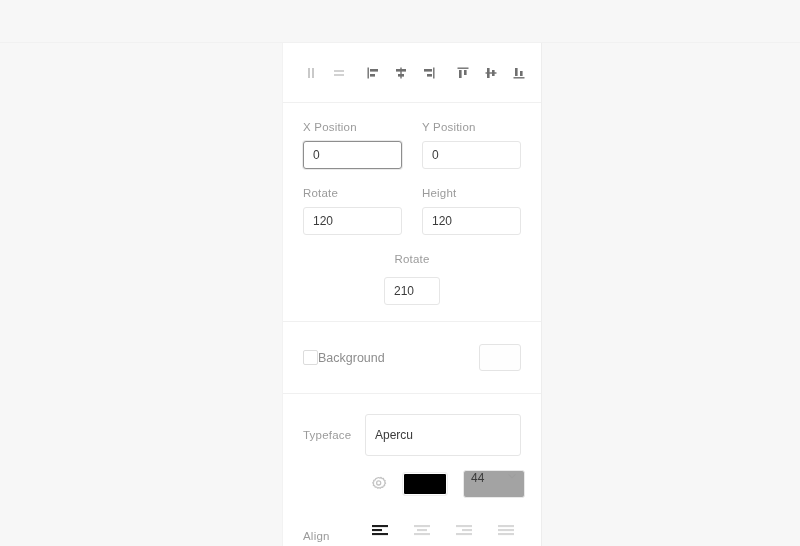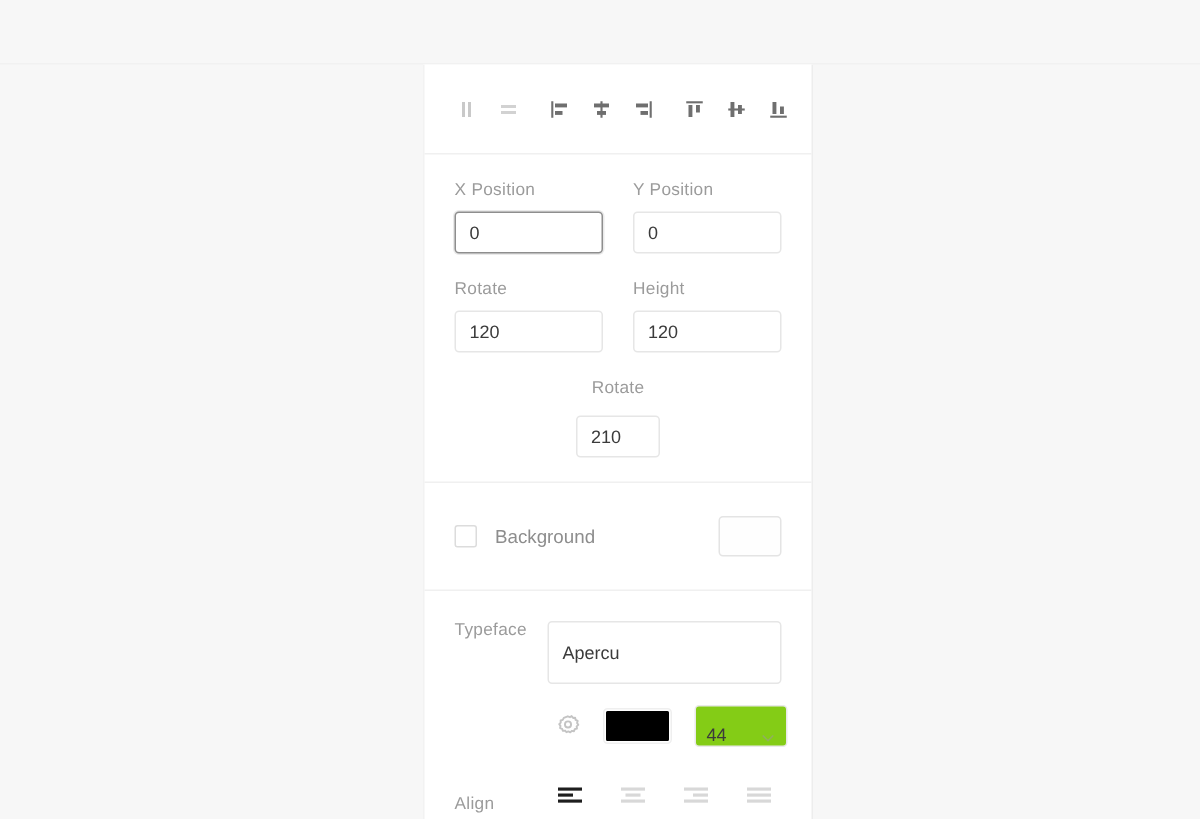--- a/index.html
+++ b/index.html
@@ -116,38 +116,38 @@
     height: 13px;
     border: 1px solid #dcdcdc;
     border-radius: 2px;
     background: #fff;
     flex: none;
     cursor: pointer;
   }
   .bg-label {
     font-size: 12.5px;
     color: #8d8d8d;
-    margin-left: 12px;
     flex: 1 1 auto;
   }
   .swatch-empty {
     width: 40px;
     height: 25px;
     border: 1px solid #e4e4e4;
     border-radius: 3px;
     background: #fefefe;
     cursor: pointer;
     flex: none;
   }
   
   .type-section {
     padding: 20px 20px 0 20px;
   }
   .type-row {
     display: flex;
+    align-items: center;
     margin-bottom: 14px;
   }
   .type-row .field-label {
     margin-bottom: 0;
     width: 62px;
     flex: none;
   }
   .type-field {
     flex: 1 1 auto;
     height: 42px;
@@ -193,25 +193,25 @@
     cursor: pointer;
     margin-right: 16px;
     border: 1px solid #fff;
     outline: 1px solid #efefef;
   }
   .size-select {
     width: 62px;
     height: 28px;
     border: 1px solid #e9e9e9;
     border-radius: 3px;
-    background: #84cc16;
+    background: #a3a3a3;
     font-size: 12px;
     color: #3b3b3b;
     display: flex;
-    align-items: flex-end;
+    align-items: flex-start;
     padding: 0 7px;
     box-sizing: border-box;
     cursor: pointer;
     flex: none;
   }
   .size-select .sel-val { flex: 1 1 auto; }
   
   .align-row {
     display: flex;
     align-items: flex-end;

